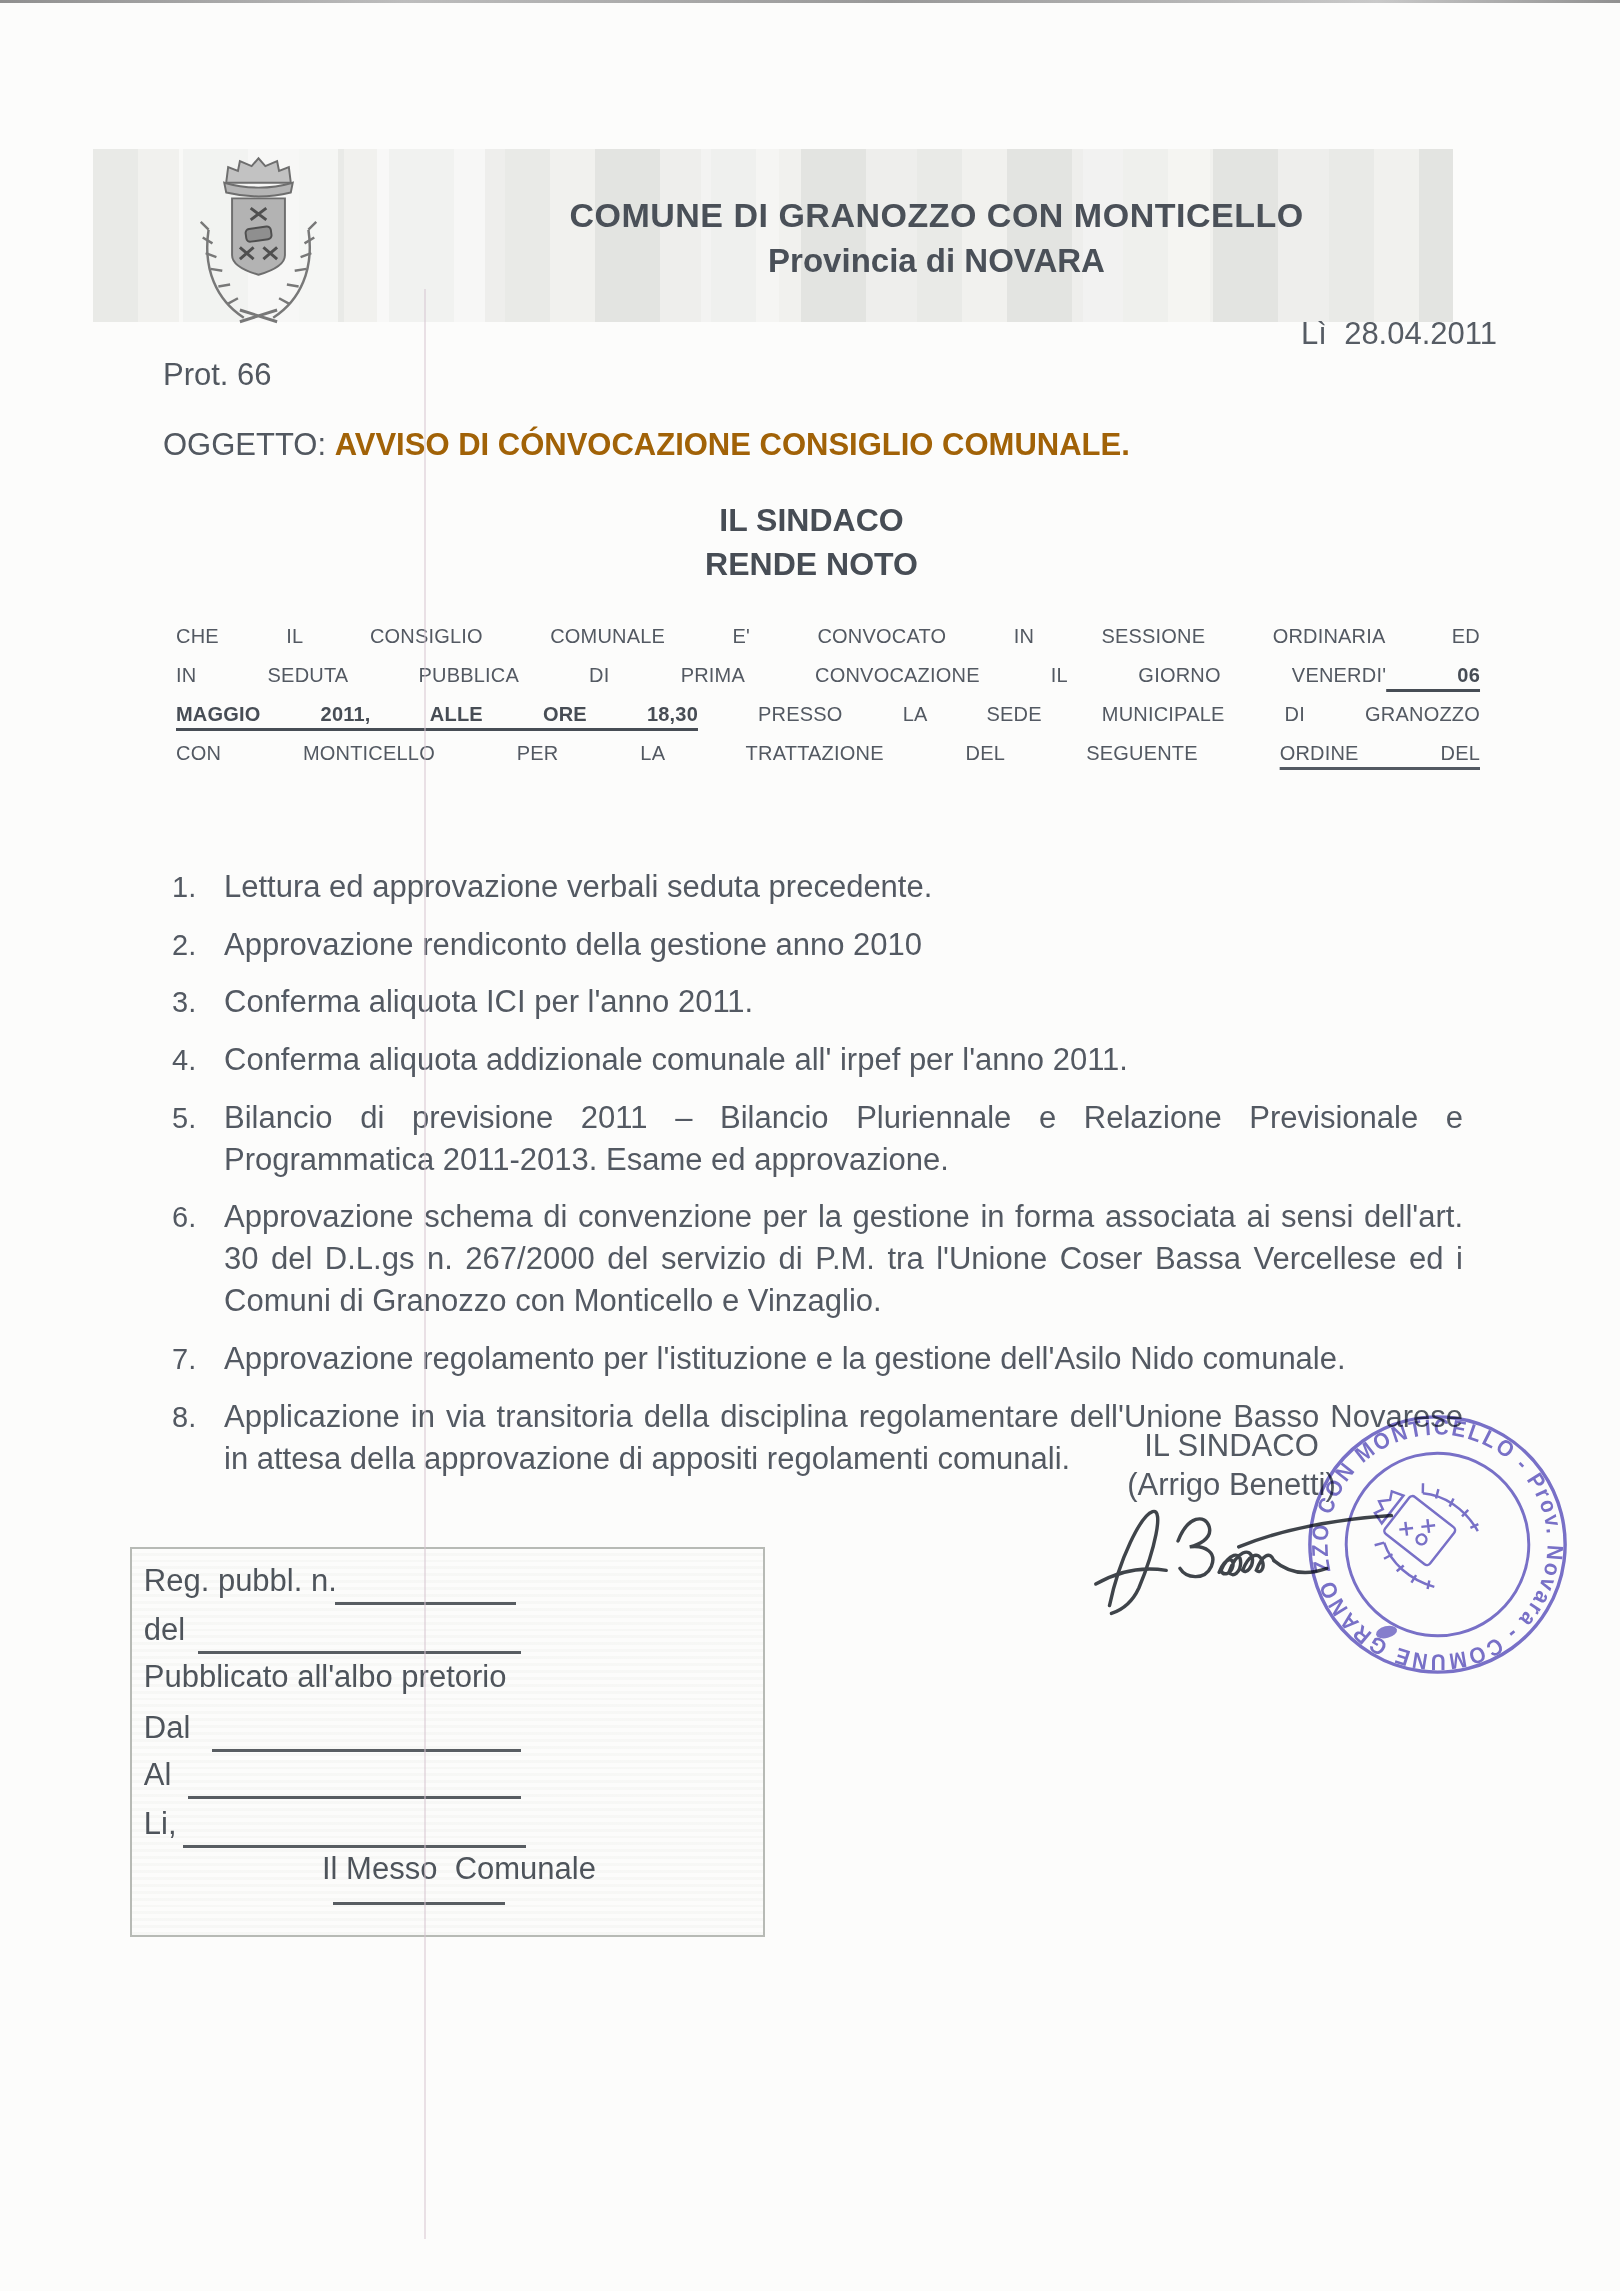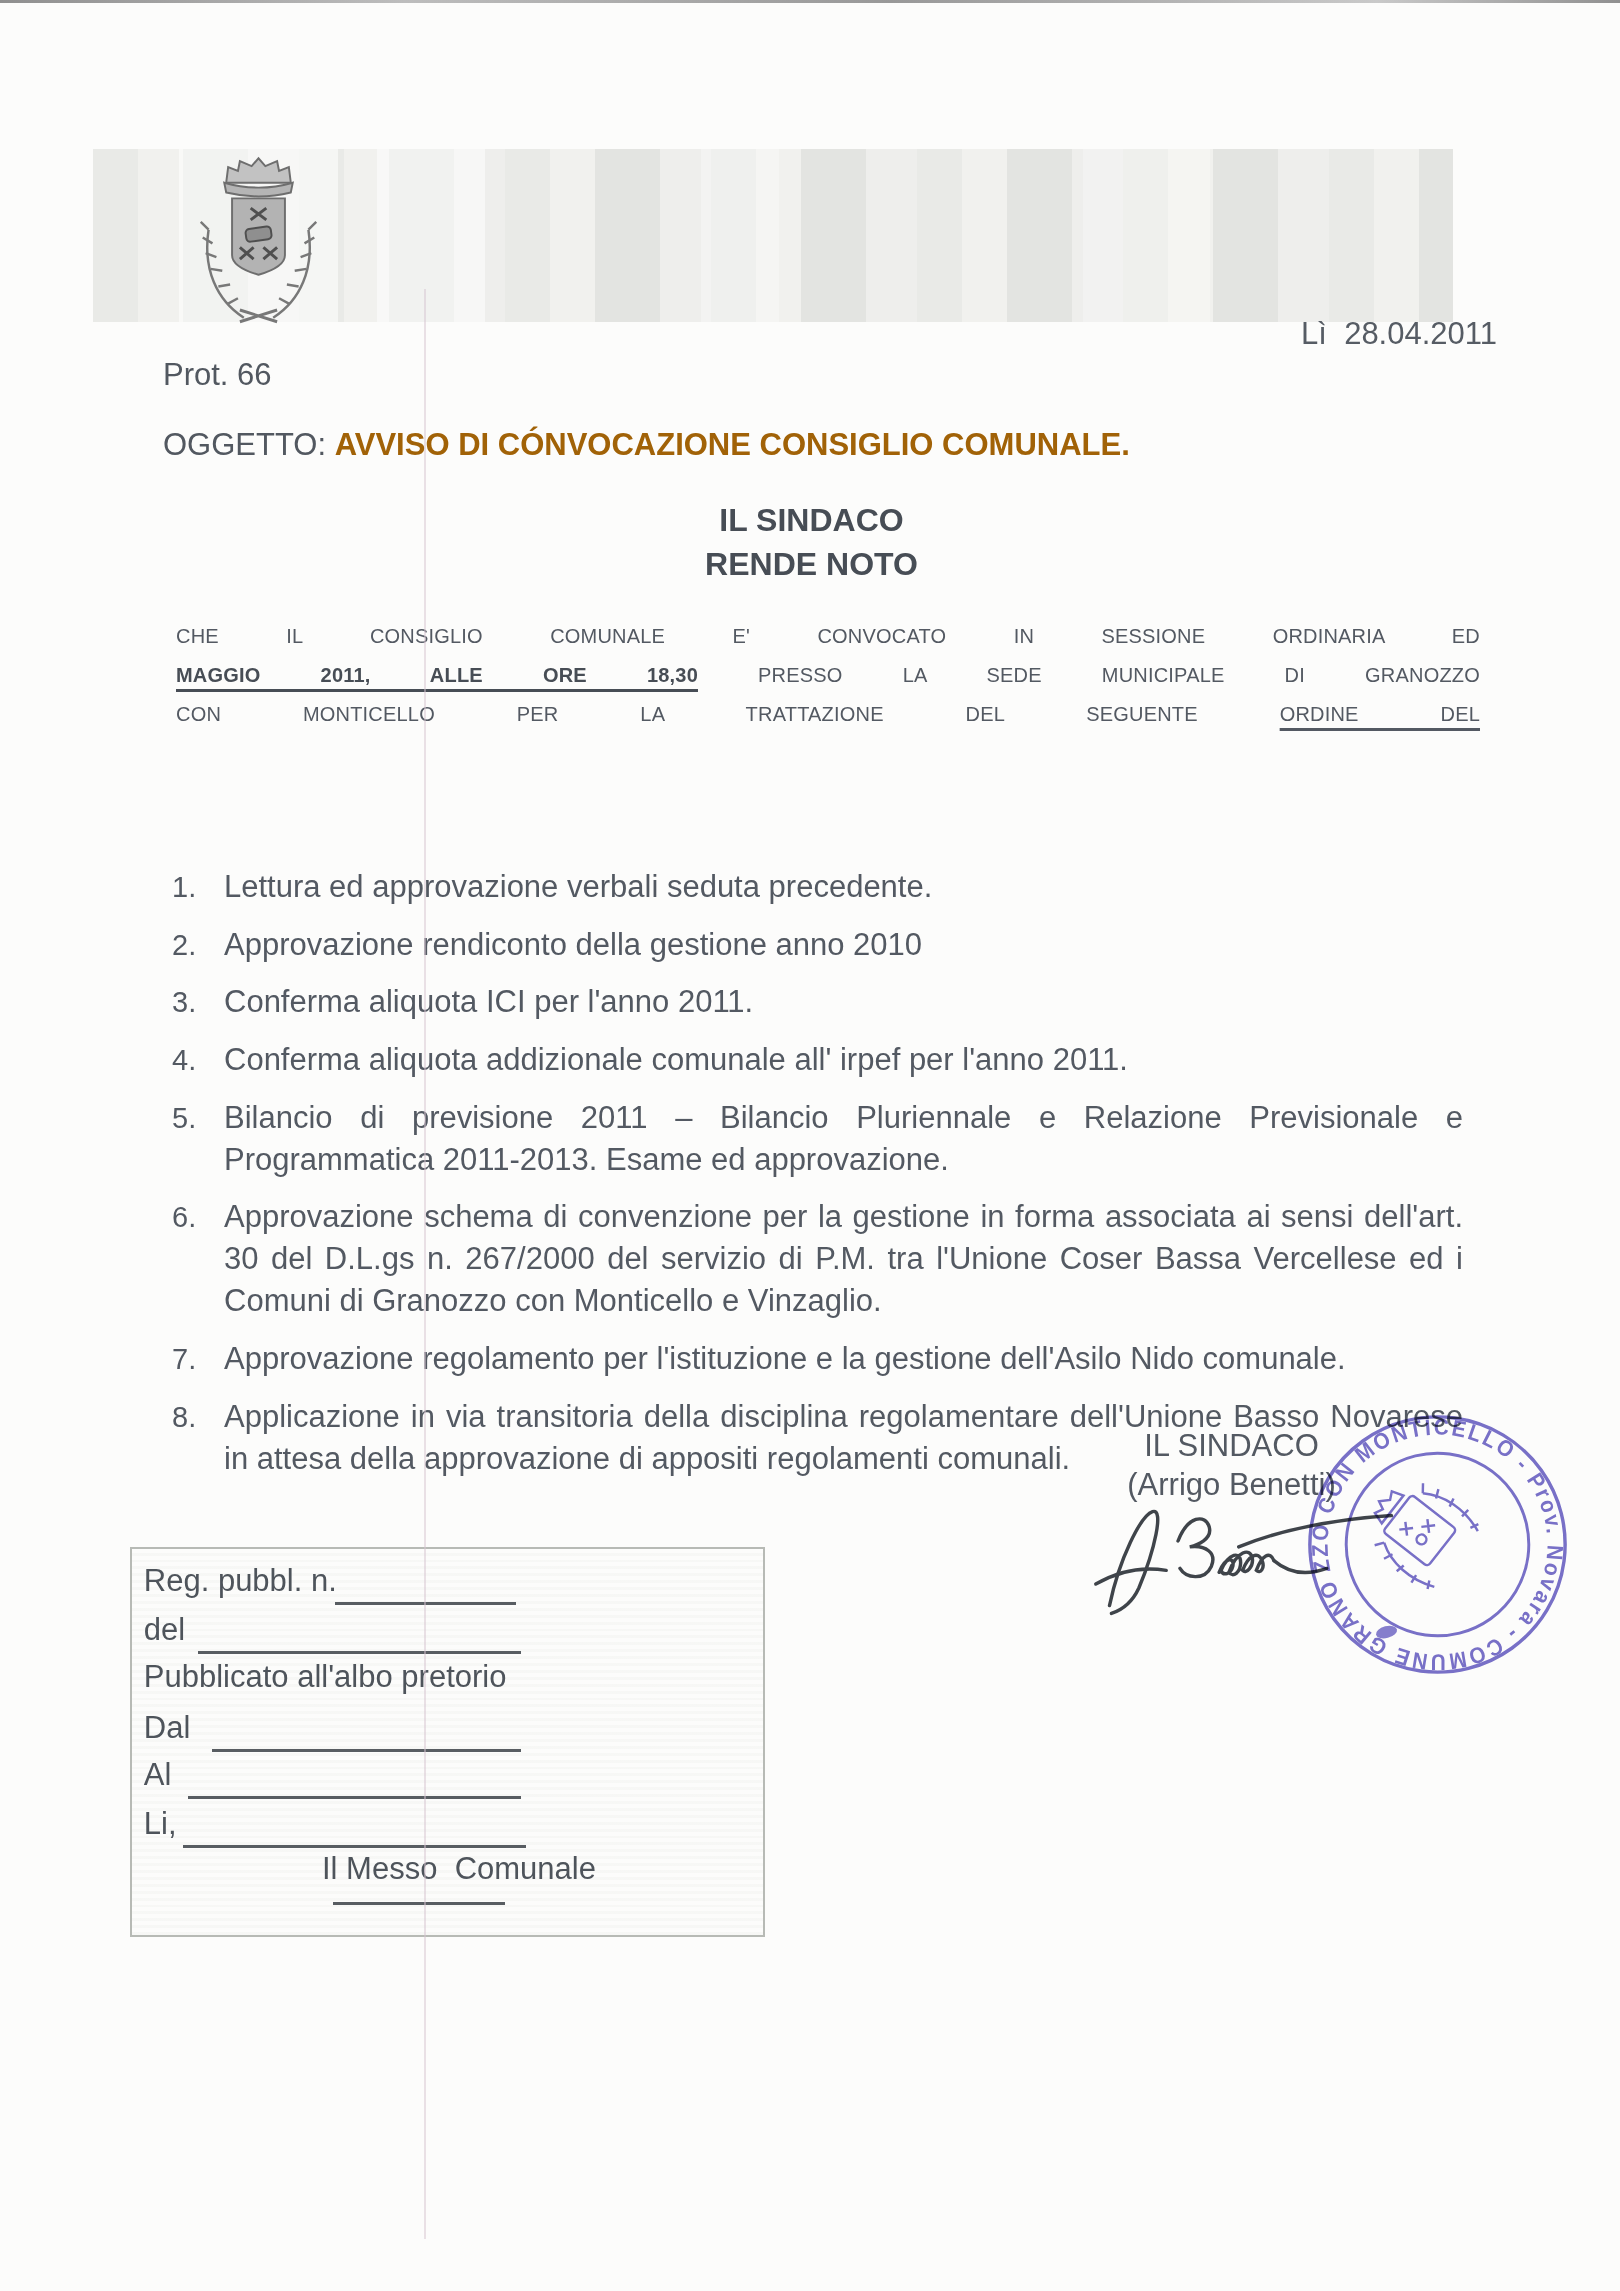--- a/index.html
+++ b/index.html
@@ -91,30 +91,35 @@
       <g stroke="#787878" stroke-width="2.5">
         <path d="M56,168 C28,150 14,118 20,78"></path>
         <path d="M86,168 C114,150 128,118 122,78"></path>
         <path d="M20,78 l-8,-8 M24,92 l-10,-6 M28,106 l-11,-4 M34,120 l-12,-2 M42,134 l-12,2 M50,148 l-11,6"></path>
         <path d="M122,78 l8,-8 M118,92 l10,-6 M114,106 l11,-4 M108,120 l12,-2 M100,134 l12,2 M92,148 l11,6"></path>
         <path d="M52,160 L90,172 M90,160 L52,172" stroke-width="3"></path>
       </g>
     </g>
   </svg>
 
+  <div class="abs header-text">
+    <div class="muni">COMUNE DI GRANOZZO CON MONTICELLO</div>
+    <div class="prov">Provincia di NOVARA</div>
+  </div>
 
   <div class="abs date-line">Lì  28.04.2011</div>
   <div class="abs prot-line">Prot. 66</div>
   <div class="abs subject-line"><span>OGGETTO: </span><b>AVVISO DI CÓNVOCAZIONE CONSIGLIO COMUNALE.</b></div>
 
   <div class="abs center-col" style="top:502px;">IL SINDACO</div>
   <div class="abs center-col" style="top:546px;">RENDE NOTO</div>
 
   <div class="abs notice">
     <div class="jline">CHE IL CONSIGLIO COMUNALE E' CONVOCATO IN SESSIONE ORDINARIA ED</div>
+    <div class="jline"><span>IN SEDUTA PUBBLICA DI PRIMA CONVOCAZIONE IL GIORNO VENERDI'</span><span class="em ul"> 06</span></div>
     <div class="jline"><span class="em ul">MAGGIO 2011, ALLE ORE 18,30</span><span> PRESSO LA SEDE MUNICIPALE DI GRANOZZO</span></div>
     <div class="jline"><span>CON MONTICELLO PER LA TRATTAZIONE DEL SEGUENTE </span><span class="ul">ORDINE DEL</span></div>
   </div>
 
   <div class="abs agenda">
     <div class="item">
         <span class="num">1.</span>
         <span class="txt">Lettura ed approvazione verbali seduta precedente.</span>
       </div>
     <div class="item">

